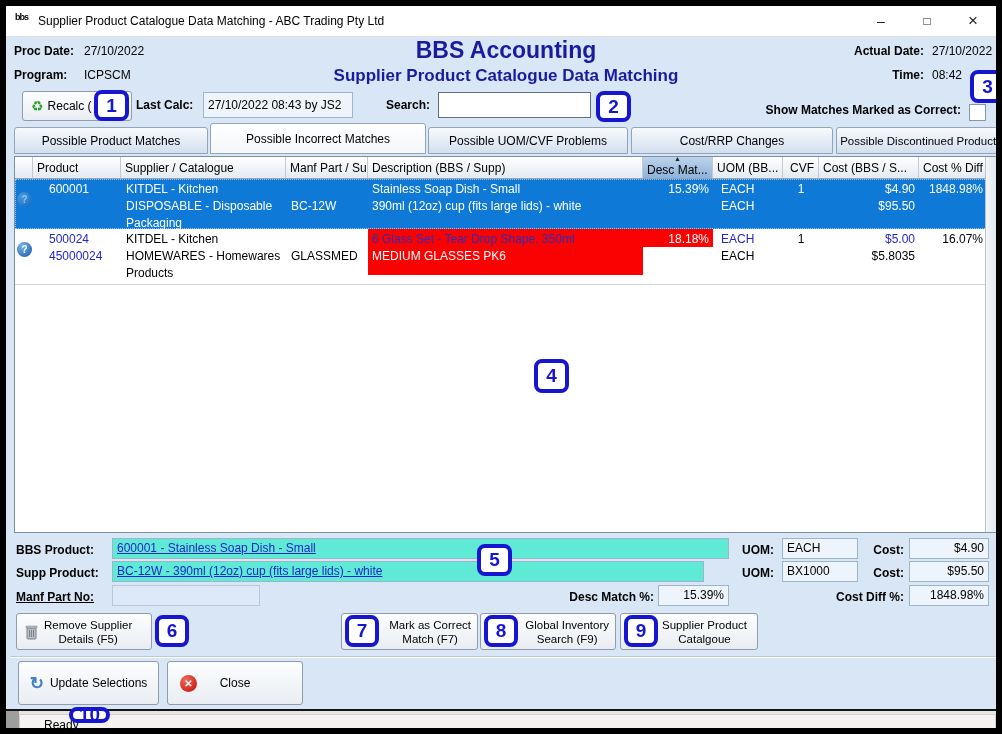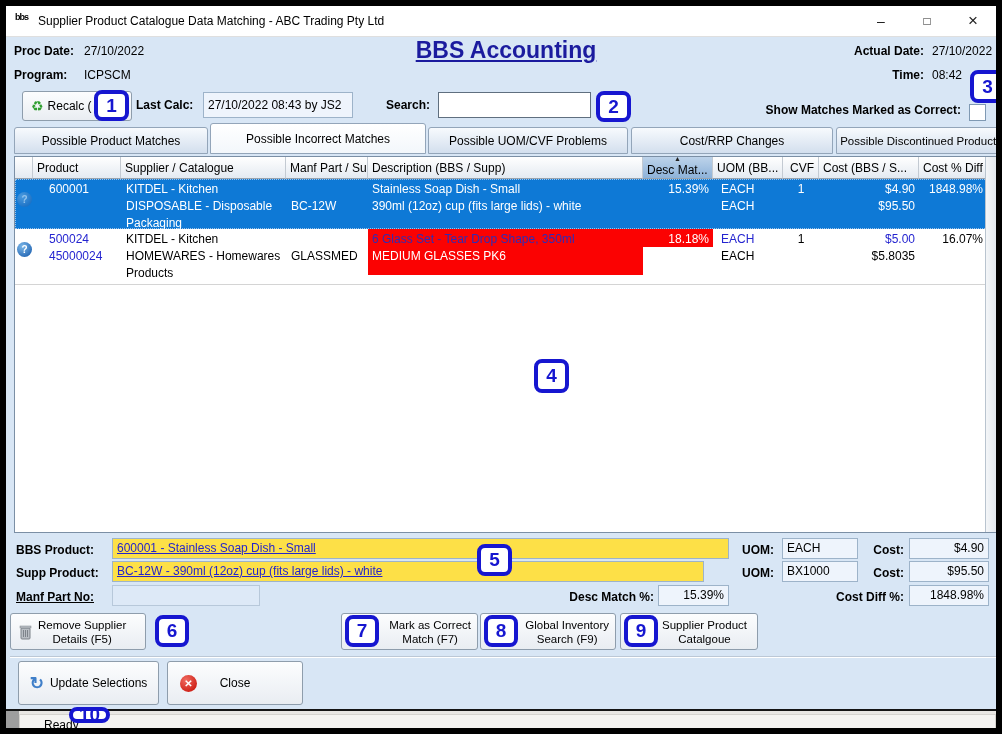--- a/index.html
+++ b/index.html
@@ -9,26 +9,26 @@
   .b{font-weight:bold;}
   .tr{text-align:right;}
   
   .titlebar{position:absolute;left:0;top:0;width:100%;height:30px;background:#fff;border-bottom:1px solid #dfdfdf;}
   .logo{position:absolute;left:9px;top:7px;width:18px;height:17px;font-weight:bold;font-size:9px;line-height:8px;letter-spacing:-1px;}
   .title-text{position:absolute;left:32px;top:8px;font-size:12px;}
   .winbtn{position:absolute;top:0;width:46px;height:30px;display:flex;align-items:center;justify-content:center;font-size:14px;color:#222;}
   
   .fieldbox{position:absolute;background:#eef4fc;border:1px solid #9db3c9;box-sizing:border-box;
             padding:2px 4px;font-size:12px;overflow:hidden;white-space:nowrap;}
-  .whitebox{background:#fde047;}
+  .whitebox{background:#5eead4;}
   .btn{position:absolute;background:linear-gradient(#fcfdfe,#e9edf2);border:1px solid #8e9dac;border-radius:3px;
        box-sizing:border-box;display:flex;align-items:center;justify-content:center;font-size:12px;}
   .btn2line{font-size:11.5px;line-height:14px;text-align:center;}
   .link{color:#2424cc;text-decoration:underline;}
-  .navy{color:#1b1b9e;text-decoration:underline;}
+  .navy{color:#1b1b9e;}
   
   .ann{position:absolute;z-index:99;background:#fff;border:4px solid #1616d0;border-radius:8px;color:#1616d0;
        font-weight:bold;font-size:19px;display:flex;align-items:center;justify-content:center;box-sizing:border-box;}
   
   .tab{position:absolute;background:linear-gradient(#f7fafd,#d3dfee);border:1px solid #93a5b9;
        border-radius:3px 3px 0 0;box-sizing:border-box;display:flex;align-items:center;justify-content:center;
        white-space:nowrap;overflow:hidden;font-size:12px;}
   .tab.active{background:linear-gradient(#ffffff,#f3f7fb);z-index:5;}
   
   .grid{position:absolute;left:8px;top:150px;width:984px;height:377px;background:#fff;border:1px solid #7b8fa5;box-sizing:border-box;}
@@ -72,20 +72,21 @@
     <div class="winbtn" style="right:46px;font-size:12px;">□</div>
     <div class="winbtn" style="right:0;font-size:17px;">×</div>
   </div>
 
   <span class="abs b" style="left:8px;top:38px;">Proc Date:</span>
   <span class="abs" style="left:78px;top:38px;">27/10/2022</span>
   <span class="abs b" style="left:8px;top:62px;">Program:</span>
   <span class="abs" style="left:78px;top:62px;">ICPSCM</span>
 
   <div class="abs b navy" style="left:300px;top:31px;width:400px;text-align:center;font-size:23px;">BBS Accounting</div>
+  <div class="abs b navy" style="left:250px;top:60px;width:500px;text-align:center;font-size:17px;">Supplier Product Catalogue Data Matching</div>
 
   <div class="abs b tr" style="left:788px;top:38px;width:130px;">Actual Date:</div>
   <div class="abs" style="left:926px;top:38px;">27/10/2022</div>
   <div class="abs b tr" style="left:788px;top:62px;width:130px;">Time:</div>
   <div class="abs" style="left:926px;top:62px;">08:42</div>
 
   <div class="btn" style="left:16px;top:85px;width:110px;height:30px;justify-content:flex-start;padding-left:8px;">
     <span class="recycle">♻</span>
     <span>Recalc (</span>
   </div>
@@ -218,21 +219,21 @@
   <div class="fieldbox" style="left:776px;top:532px;width:76px;height:21px;">EACH</div>
   <div class="abs b tr" style="left:856px;top:537px;width:42px;">Cost:</div>
   <div class="fieldbox tr" style="left:903px;top:532px;width:80px;height:21px;">$4.90</div>
   <div class="abs b tr" style="left:732px;top:560px;width:36px;">UOM:</div>
   <div class="fieldbox" style="left:776px;top:555px;width:76px;height:21px;">BX1000</div>
   <div class="abs b tr" style="left:856px;top:560px;width:42px;">Cost:</div>
   <div class="fieldbox tr" style="left:903px;top:555px;width:80px;height:21px;">$95.50</div>
   <div class="abs b tr" style="left:792px;top:584px;width:106px;">Cost Diff %:</div>
   <div class="fieldbox tr" style="left:903px;top:579px;width:80px;height:21px;">1848.98%</div>
 
-  <div class="btn" style="left:4px;top:607px;width:136px;height:37px;justify-content:flex-start;padding-left:8px;">
+  <div class="btn" style="left:10px;top:607px;width:136px;height:37px;justify-content:flex-start;padding-left:8px;">
     <svg width="13" height="16" viewBox="0 0 13 16" style="margin-right:6px;flex:none;">
       <rect x="2" y="4" width="9" height="11" rx="1" fill="#b9bec4" stroke="#7d838a"></rect>
       <rect x="1" y="2" width="11" height="2" fill="#b9bec4" stroke="#7d838a" stroke-width="0.5"></rect>
       <line x1="4.5" y1="6" x2="4.5" y2="13" stroke="#7d838a"></line>
       <line x1="6.5" y1="6" x2="6.5" y2="13" stroke="#7d838a"></line>
       <line x1="8.5" y1="6" x2="8.5" y2="13" stroke="#7d838a"></line>
     </svg>
     <span class="btn2line"><span>Remove Supplier</span><br>
     <span>Details (F5)</span></span>
   </div>

